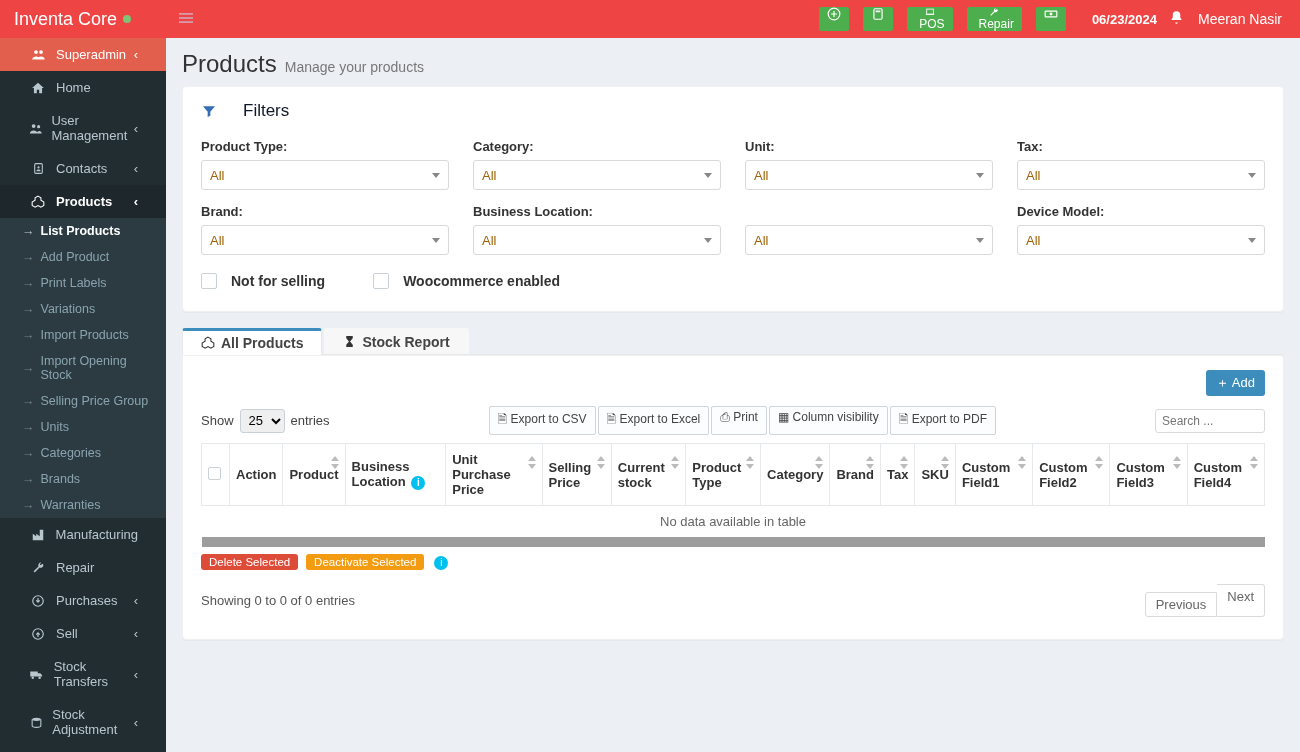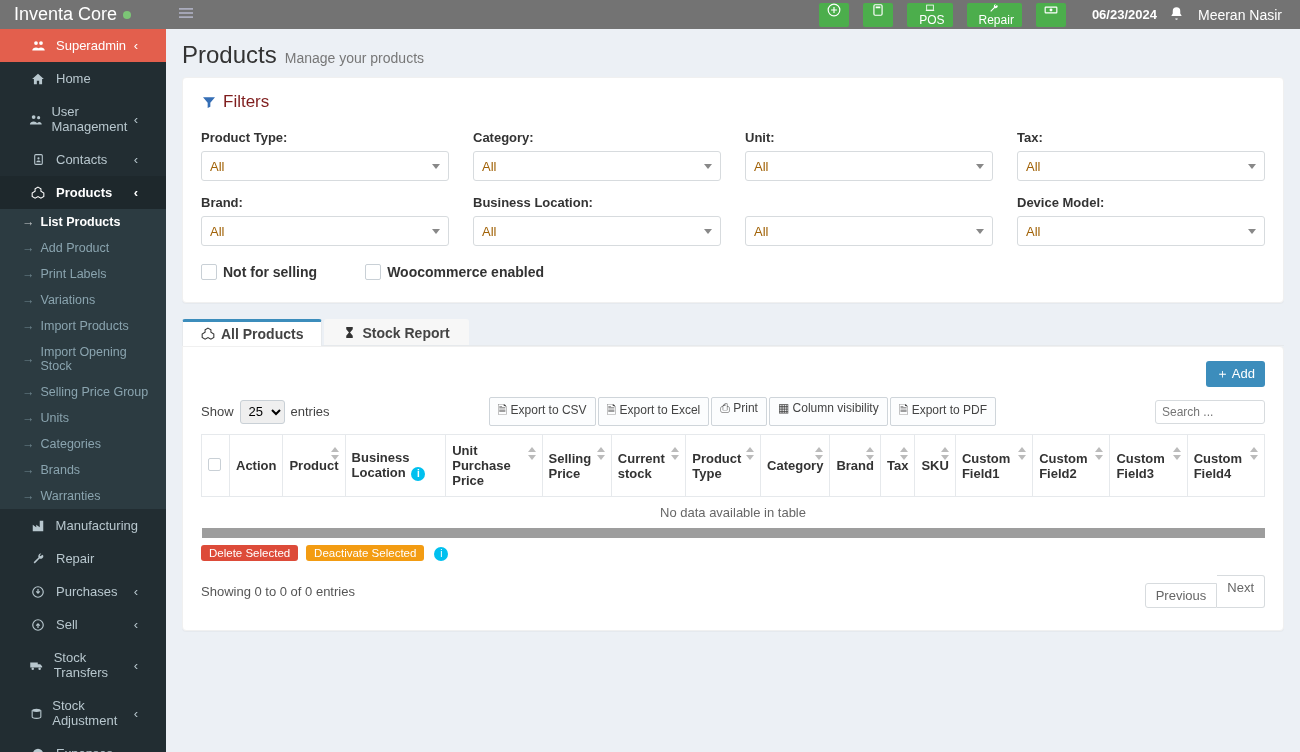--- a/index.html
+++ b/index.html
@@ -1,19 +1,19 @@
 <!DOCTYPE html>
 <html><head>
 <meta charset="utf-8">
 <style>
   * { box-sizing: border-box; }
   html, body { margin:0; padding:0; font-family: -apple-system, "Helvetica Neue", Arial, sans-serif; font-size:14px; color:#333; background:#ecf0f5;}
 
   
-  .navbar { height:29px; background:#737373; display:flex; align-items:center; color:#fff; }
+  .navbar { height:38px; background:#ef4444; display:flex; align-items:center; color:#fff; }
   .logo-area { width:166px; padding-left:14px; height:41px; display:flex; align-items:center; font-size:18px; font-weight:500; }
   .status-dot { width:8px; height:8px; border-radius:50%; background:#7cc576; display:inline-block; margin-left:6px;}
   .sidebar-toggle { width:40px; text-align:center; cursor:pointer; color:#c7c9e3;}
   .nav-spacer { flex:1; }
   .nav-btn { background:#4cae4c; color:#fff; height:24px; padding:0 8px; border-radius:2px; margin-right:14px; display:flex; align-items:center; font-size:12px; cursor:pointer;flex-direction:column;}
   .nav-btn svg { width:14px; height:14px; }
   .nav-date { margin:0 12px; font-weight:600; font-size:13px;}
   .nav-user { margin-right:18px; font-size:14px;}
   .bell { margin-right:14px;}
 
@@ -30,29 +30,29 @@
   .sub-item.active { color:#fff; font-weight:600;}
   .sub-arrow { margin-right:6px; opacity:.7;}
 
   
   .content { flex:1; padding:12px 16px 30px 16px; }
   .page-header { display:flex; align-items:baseline; margin-bottom:8px;}
   .page-header h1 { font-size:24px; margin:0; font-weight:500; color:#333;}
   .page-header .sub { margin-left:8px; color:#777; font-size:14px;}
 
   .panel { background:#fff; border:1px solid #f0f0f0; border-radius:4px; box-shadow:0 1px 1px rgba(0,0,0,.03); padding:14px 18px 22px 18px; margin-bottom:16px;}
-  .filters-head { color:#7f1d1d; font-size:17px; display:flex; align-items:center; margin-bottom:18px;}
+  .filters-head { color:#0f172a; font-size:17px; display:flex; align-items:center; margin-bottom:18px;gap:20px;}
   .filters-head svg { width:16px; height:16px; margin-right:6px; fill:#356eb5;}
 
   .filters-grid { display:grid; grid-template-columns:repeat(4,1fr); column-gap:24px; row-gap:14px;}
   .fgroup label { font-weight:700; font-size:13px; color:#333; display:block; margin-bottom:6px;}
   .select { height:30px; border:1px solid #d7dbde; border-radius:3px; background:#fff; display:flex; align-items:center; padding:0 8px; font-size:13px; color:#a16207; position:relative; cursor:pointer;}
   .select .dd { margin-left:auto; width:0; height:0; border-left:4px solid transparent; border-right:4px solid transparent; border-top:5px solid #888;}
   .checks-row { display:flex; gap:48px; margin-top:18px;}
-  .check { display:flex; align-items:center; gap:6px; color:#333; font-weight:600; font-size:14px;}
+  .check { display:flex; align-items:center; gap:14px; color:#333; font-weight:600; font-size:14px;}
   .checkbox { width:16px; height:16px; border:1px solid #c9d0d6; border-radius:2px;}
 
   
   .tabs { display:flex; border-bottom:1px solid #e6e9ec; }
   .tab { padding:4px 18px; background:#fff; border:1px solid #e6e9ec; border-bottom:none; color:#444; cursor:pointer; font-weight:600; display:flex; align-items:center; gap:6px; margin-right:2px; border-radius:3px 3px 0 0;}
   .tab.active { border-top:3px solid #3c8dbc; background:#fff; margin-bottom:-1px;}
   .tab.inactive { background:#f7f7f7; border-color:transparent;}
 
   .table-panel { border-top-left-radius:0;}
 

